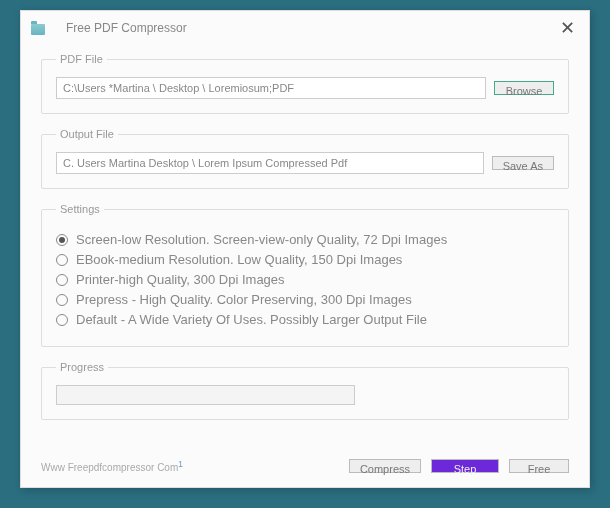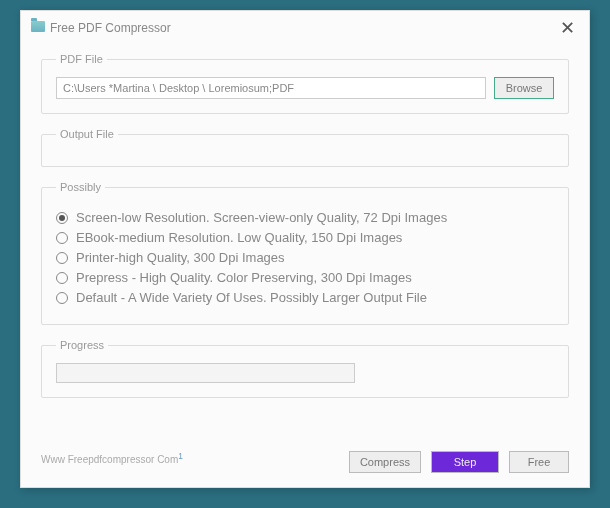--- a/index.html
+++ b/index.html
@@ -1,28 +1,28 @@
 <!DOCTYPE html>
 <html><head>
 <meta charset="utf-8">
 <style>
 * { box-sizing: border-box; margin: 0; padding: 0; font-family: Arial, sans-serif; }
 body { background: #2a6e7f; width: 610px; height: 508px; padding: 10px 20px 20px 20px; }
 .window { background: #fbfbfb; width: 100%; height: 100%; border: 1px solid #ddd; box-shadow: 2px 2px 8px rgba(0,0,0,0.2); display: flex; flex-direction: column; }
 .titlebar { display: flex; align-items: center; justify-content: space-between; padding: 6px 10px; font-size: 12px; color: #888; }
-.titlebar-left { display: flex; align-items: flex-start; gap: 5px; }
+.titlebar-left { display: flex; align-items: flex-end; gap: 21px; }
 .app-icon { width: 14px; height: 11px; background: linear-gradient(#8cc, #6ab3c4); border-radius: 1px; position: relative; }
 .app-icon::before { content: ''; position: absolute; top: -3px; left: 0; width: 6px; height: 3px; background: #6ab3c4; border-radius: 1px 1px 0 0; }
 .close-x { font-size: 18px; color: #555; cursor: pointer; padding: 0 4px; }
 .content { padding: 8px 20px 14px 20px; flex: 1; display: flex; flex-direction: column; }
 fieldset { border: 1px solid #ddd; border-radius: 2px; padding: 12px 14px 14px 14px; margin-bottom: 14px; }
 legend { font-size: 11px; color: #999; padding: 0 4px; }
 .row { display: flex; gap: 8px; align-items: center; border-radius: 10px; }
 input[type=text] { flex: 1; border: 1px solid #ccc; padding: 4px 6px; font-size: 11px; color: #888; background: #fff; height: 22px; }
-.btn { border: 1px solid #bbb; background: #eee; padding: 3px 10px; font-size: 11px; color: #777; cursor: pointer; height: 22px; min-width: 60px; }
+.btn { border: 1px solid #bbb; background: #eee; padding: 3px 10px; font-size: 11px; color: #777; cursor: pointer; height: 14px; min-width: 60px; }
 .btn-browse { border: 1px solid #4a8; color: #777; }
 .radio-row { display: flex; align-items: center; gap: 8px; margin: 5px 0; font-size: 13px; color: #888; }
 .radio { width: 12px; height: 12px; border: 1px solid #888; border-radius: 50%; display: inline-flex; align-items: center; justify-content: center; flex-shrink: 0; }
 .radio.checked::after { content: ''; width: 6px; height: 6px; background: #555; border-radius: 50%; }
 .progress-bar { width: 60%; height: 20px; border: 1px solid #ccc; background: #f4f4f4; }
 .footer { display: flex; justify-content: space-between; padding-top: 8px; margin-top: auto; }
 .link { font-size: 10px; color: #aaa; }
 .link sup { color: #69c; }
 .footer-btns { display: flex; gap: 10px; }
 .btn-step { background: #6d28d9; color: #eee; border: 1px solid #bbb; min-width: 68px; }
@@ -45,24 +45,28 @@
     <fieldset>
       <legend>PDF File</legend>
       <div class="row">
         <input type="text" value="C:\Users *Martina \ Desktop \ Loremiosum;PDF" style="">
         <button class="btn btn-browse">Browse</button>
       </div>
     </fieldset>
 
     <fieldset>
       <legend>Output File</legend>
+      <div class="row">
+        <input type="text" value="C. Users Martina Desktop \ Lorem Ipsum Compressed Pdf" style="">
+        <button class="btn">Save As</button>
+      </div>
     </fieldset>
 
     <fieldset class="settings-fs">
-      <legend>Possibly</legend>
+      <legend>Settings</legend>
       <div id="settings-options">
           <div class="radio-row">
             <span class="radio checked"></span>
             <span>Screen-low Resolution. Screen-view-only Quality, 72 Dpi Images</span>
           </div>
           <div class="radio-row">
             <span class="radio"></span>
             <span>EBook-medium Resolution. Low Quality, 150 Dpi Images</span>
           </div>
           <div class="radio-row">

